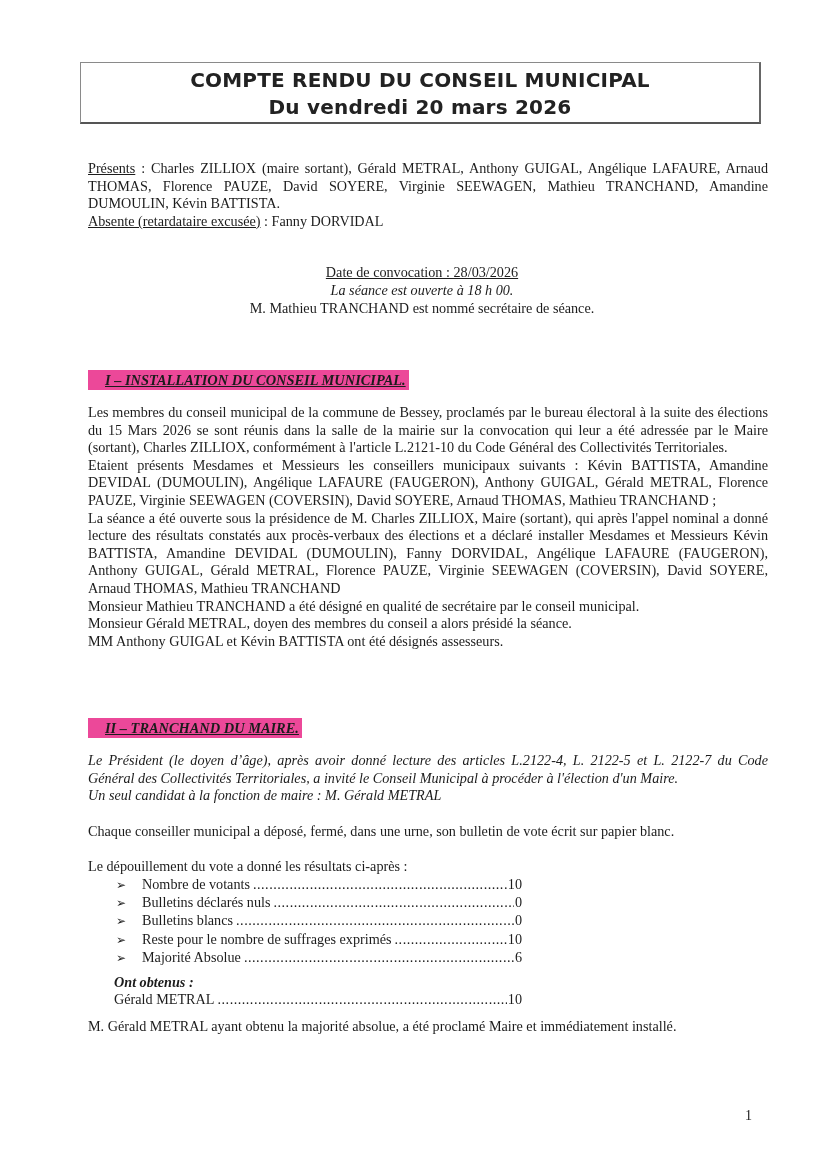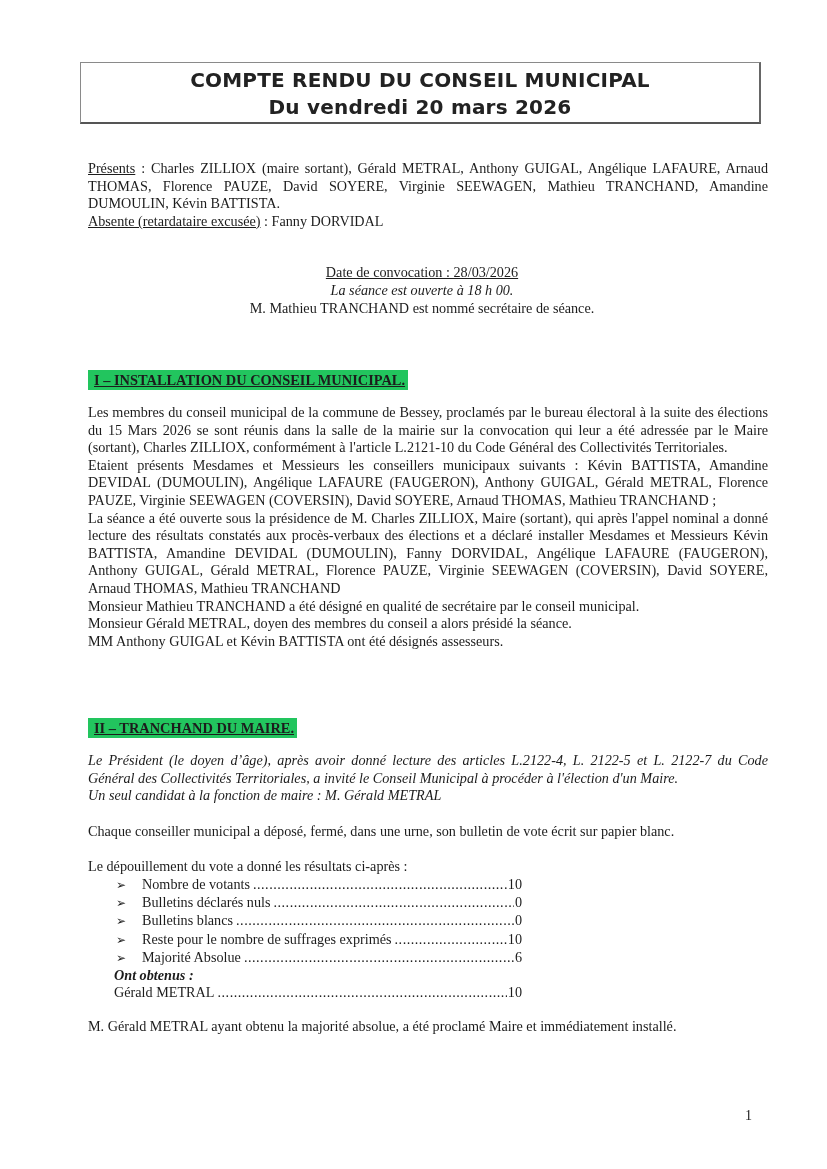--- a/index.html
+++ b/index.html
@@ -17,31 +17,31 @@
 
   .block { position: absolute; left: 76px; width: 680px; font-size: 14.2px; line-height: 17.6px; }
   .justify { text-align: justify; }
   .u { text-decoration: underline; font-family: Liberation Serif, serif; }
 
   .center-block { position: absolute; left: 200px; width: 420px; text-align: center;
                   font-size: 14.2px; line-height: 18px; }
   .italic { font-style: italic; }
 
   .section-heading { position: absolute; left: 76px; font-size: 14.4px; font-weight: bold;
-                     text-decoration: underline; background: #22c55e;
-                     padding: 1px 3px 1px 6px; line-height: 18px; }
+                     font-style: italic; text-decoration: underline; background: #ec4899;
+                     padding: 1px 3px 1px 17px; line-height: 18px; }
 
   .results { position: absolute; left: 76px; width: 440px; font-size: 14.2px; line-height: 17.2px; }
   .res-row { display: flex; align-items: baseline; }
   .res-bullet { width: 26px; padding-left: 28px; font-size: 12px; }
   .res-label { white-space: nowrap; padding-right: 3px; }
   .res-dots { flex: 1; overflow: hidden; white-space: nowrap; letter-spacing: 0.5px; }
   .res-dots::after { content: "................................................................................................................................"; }
   .res-value { white-space: nowrap; padding-left: 1px; }
-  .obt-title { padding-left: 26px; font-weight: bold; font-style: italic; }
+  .obt-title { padding-left: 26px; font-weight: bold; font-style: italic; margin-top: 7px; }
   .cand-row { padding-left: 0; }
 
   .page-number { position: absolute; left: 733px; top: 1108px; font-size: 14px; }
 </style>
 </head>
 <body>
 
 <div class="page">
 
   <div class="title-box">

